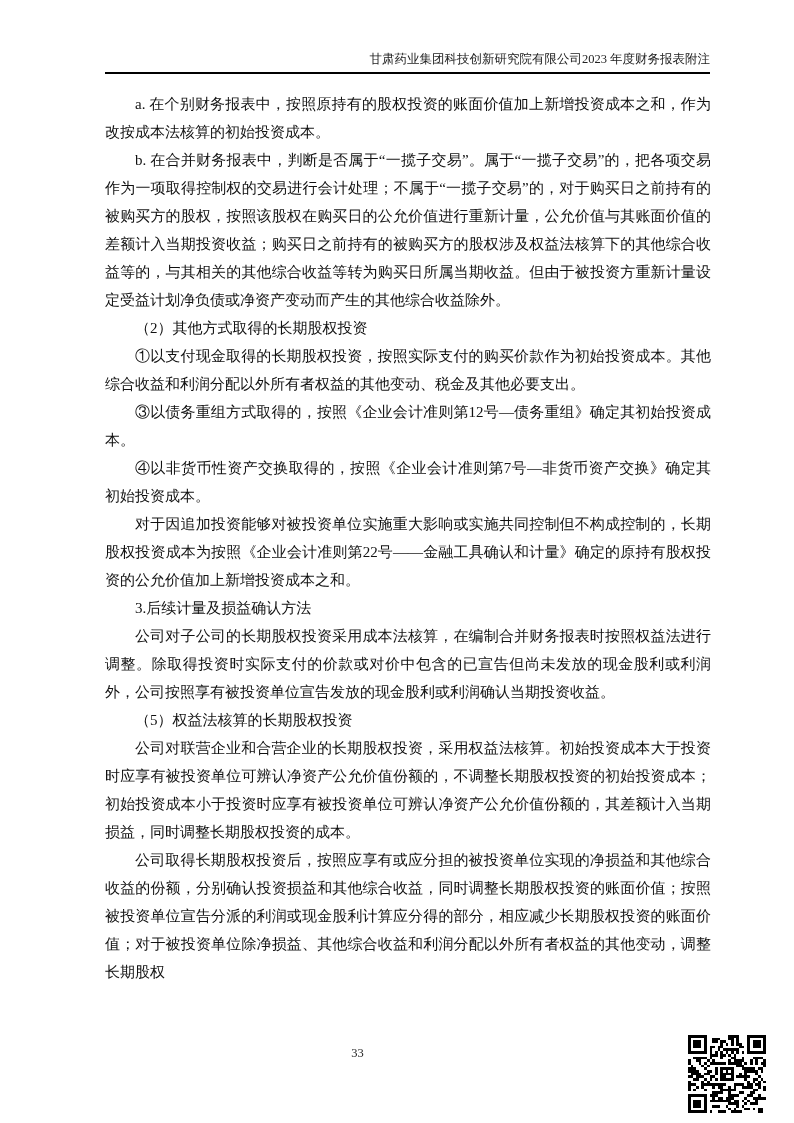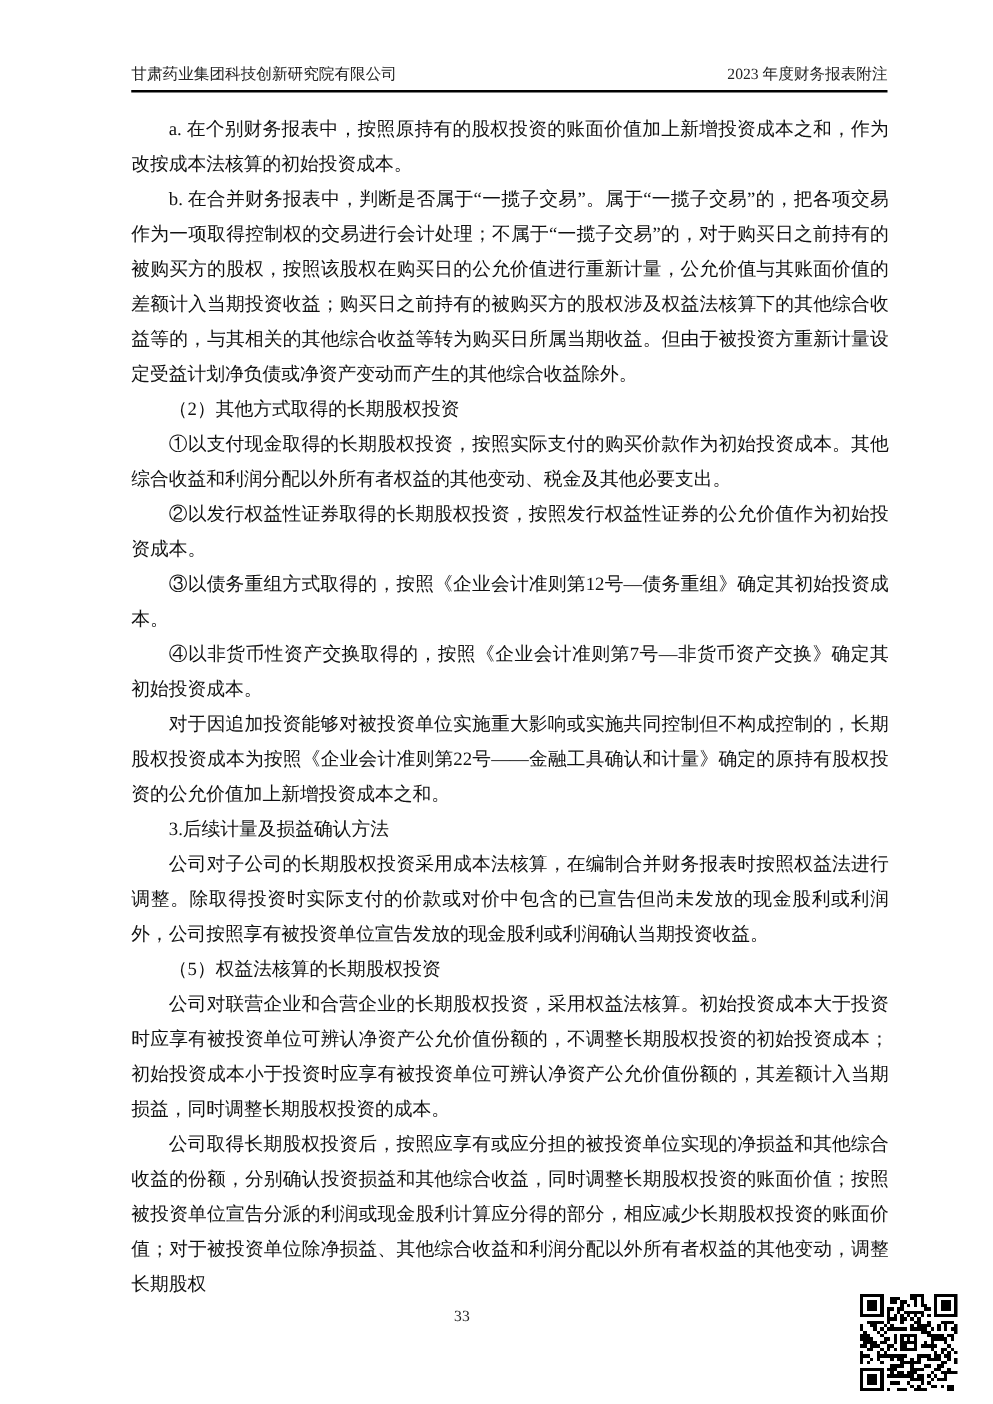--- a/index.html
+++ b/index.html
@@ -15,21 +15,21 @@
     overflow: hidden;
     font-family: "Liberation Serif", "DejaVu Serif", serif;
     color: #1a1a1a;
   }
   .header {
     position: absolute;
     left: 105px;
     top: 50px;
     width: 605px;
     display: flex;
-    justify-content: space-between;
+    justify-content: flex-end;
     align-items: flex-end;
     font-size: 12.5px;
     line-height: 18px;
     padding-bottom: 4px;
     border-bottom: 2px solid #000000;
     color: #222222;
   }
   .body-text {
     position: absolute;
     left: 105px;
@@ -41,21 +41,21 @@
     color: #111111;
   }
   .body-text p {
     margin: 0;
     padding: 0;
     text-indent: 2em;
     word-break: break-all;
   }
   .footer-pageno {
     position: absolute;
-    left: 12px;
+    left: 0;
     top: 1046px;
     width: 715px;
     text-align: center;
     font-size: 12.5px;
     color: #222222;
   }
   .qr-wrap {
     position: absolute;
     left: 688px;
     top: 1035px;
@@ -77,21 +77,20 @@
   <div class="header">
     <span>甘肃药业集团科技创新研究院有限公司</span>
     <span>2023 年度财务报表附注</span>
   </div>
 
   <div class="body-text">
     <p>a. 在个别财务报表中，按照原持有的股权投资的账面价值加上新增投资成本之和，作为改按成本法核算的初始投资成本。</p>
     <p>b. 在合并财务报表中，判断是否属于“一揽子交易”。属于“一揽子交易”的，把各项交易作为一项取得控制权的交易进行会计处理；不属于“一揽子交易”的，对于购买日之前持有的被购买方的股权，按照该股权在购买日的公允价值进行重新计量，公允价值与其账面价值的差额计入当期投资收益；购买日之前持有的被购买方的股权涉及权益法核算下的其他综合收益等的，与其相关的其他综合收益等转为购买日所属当期收益。但由于被投资方重新计量设定受益计划净负债或净资产变动而产生的其他综合收益除外。</p>
     <p>（2）其他方式取得的长期股权投资</p>
     <p>①以支付现金取得的长期股权投资，按照实际支付的购买价款作为初始投资成本。其他综合收益和利润分配以外所有者权益的其他变动、税金及其他必要支出。</p>
-    <p>②以发行权益性证券取得的长期股权投资，按照发行权益性证券的公允价值作为初始投资成本。</p>
     <p>③以债务重组方式取得的，按照《企业会计准则第12号—债务重组》确定其初始投资成本。</p>
     <p>④以非货币性资产交换取得的，按照《企业会计准则第7号—非货币资产交换》确定其初始投资成本。</p>
     <p>对于因追加投资能够对被投资单位实施重大影响或实施共同控制但不构成控制的，长期股权投资成本为按照《企业会计准则第22号——金融工具确认和计量》确定的原持有股权投资的公允价值加上新增投资成本之和。</p>
     <p>3.后续计量及损益确认方法</p>
     <p>公司对子公司的长期股权投资采用成本法核算，在编制合并财务报表时按照权益法进行调整。除取得投资时实际支付的价款或对价中包含的已宣告但尚未发放的现金股利或利润外，公司按照享有被投资单位宣告发放的现金股利或利润确认当期投资收益。</p>
     <p>（5）权益法核算的长期股权投资</p>
     <p>公司对联营企业和合营企业的长期股权投资，采用权益法核算。初始投资成本大于投资时应享有被投资单位可辨认净资产公允价值份额的，不调整长期股权投资的初始投资成本；初始投资成本小于投资时应享有被投资单位可辨认净资产公允价值份额的，其差额计入当期损益，同时调整长期股权投资的成本。</p>
     <p>公司取得长期股权投资后，按照应享有或应分担的被投资单位实现的净损益和其他综合收益的份额，分别确认投资损益和其他综合收益，同时调整长期股权投资的账面价值；按照被投资单位宣告分派的利润或现金股利计算应分得的部分，相应减少长期股权投资的账面价值；对于被投资单位除净损益、其他综合收益和利润分配以外所有者权益的其他变动，调整长期股权</p>
   </div>
 

